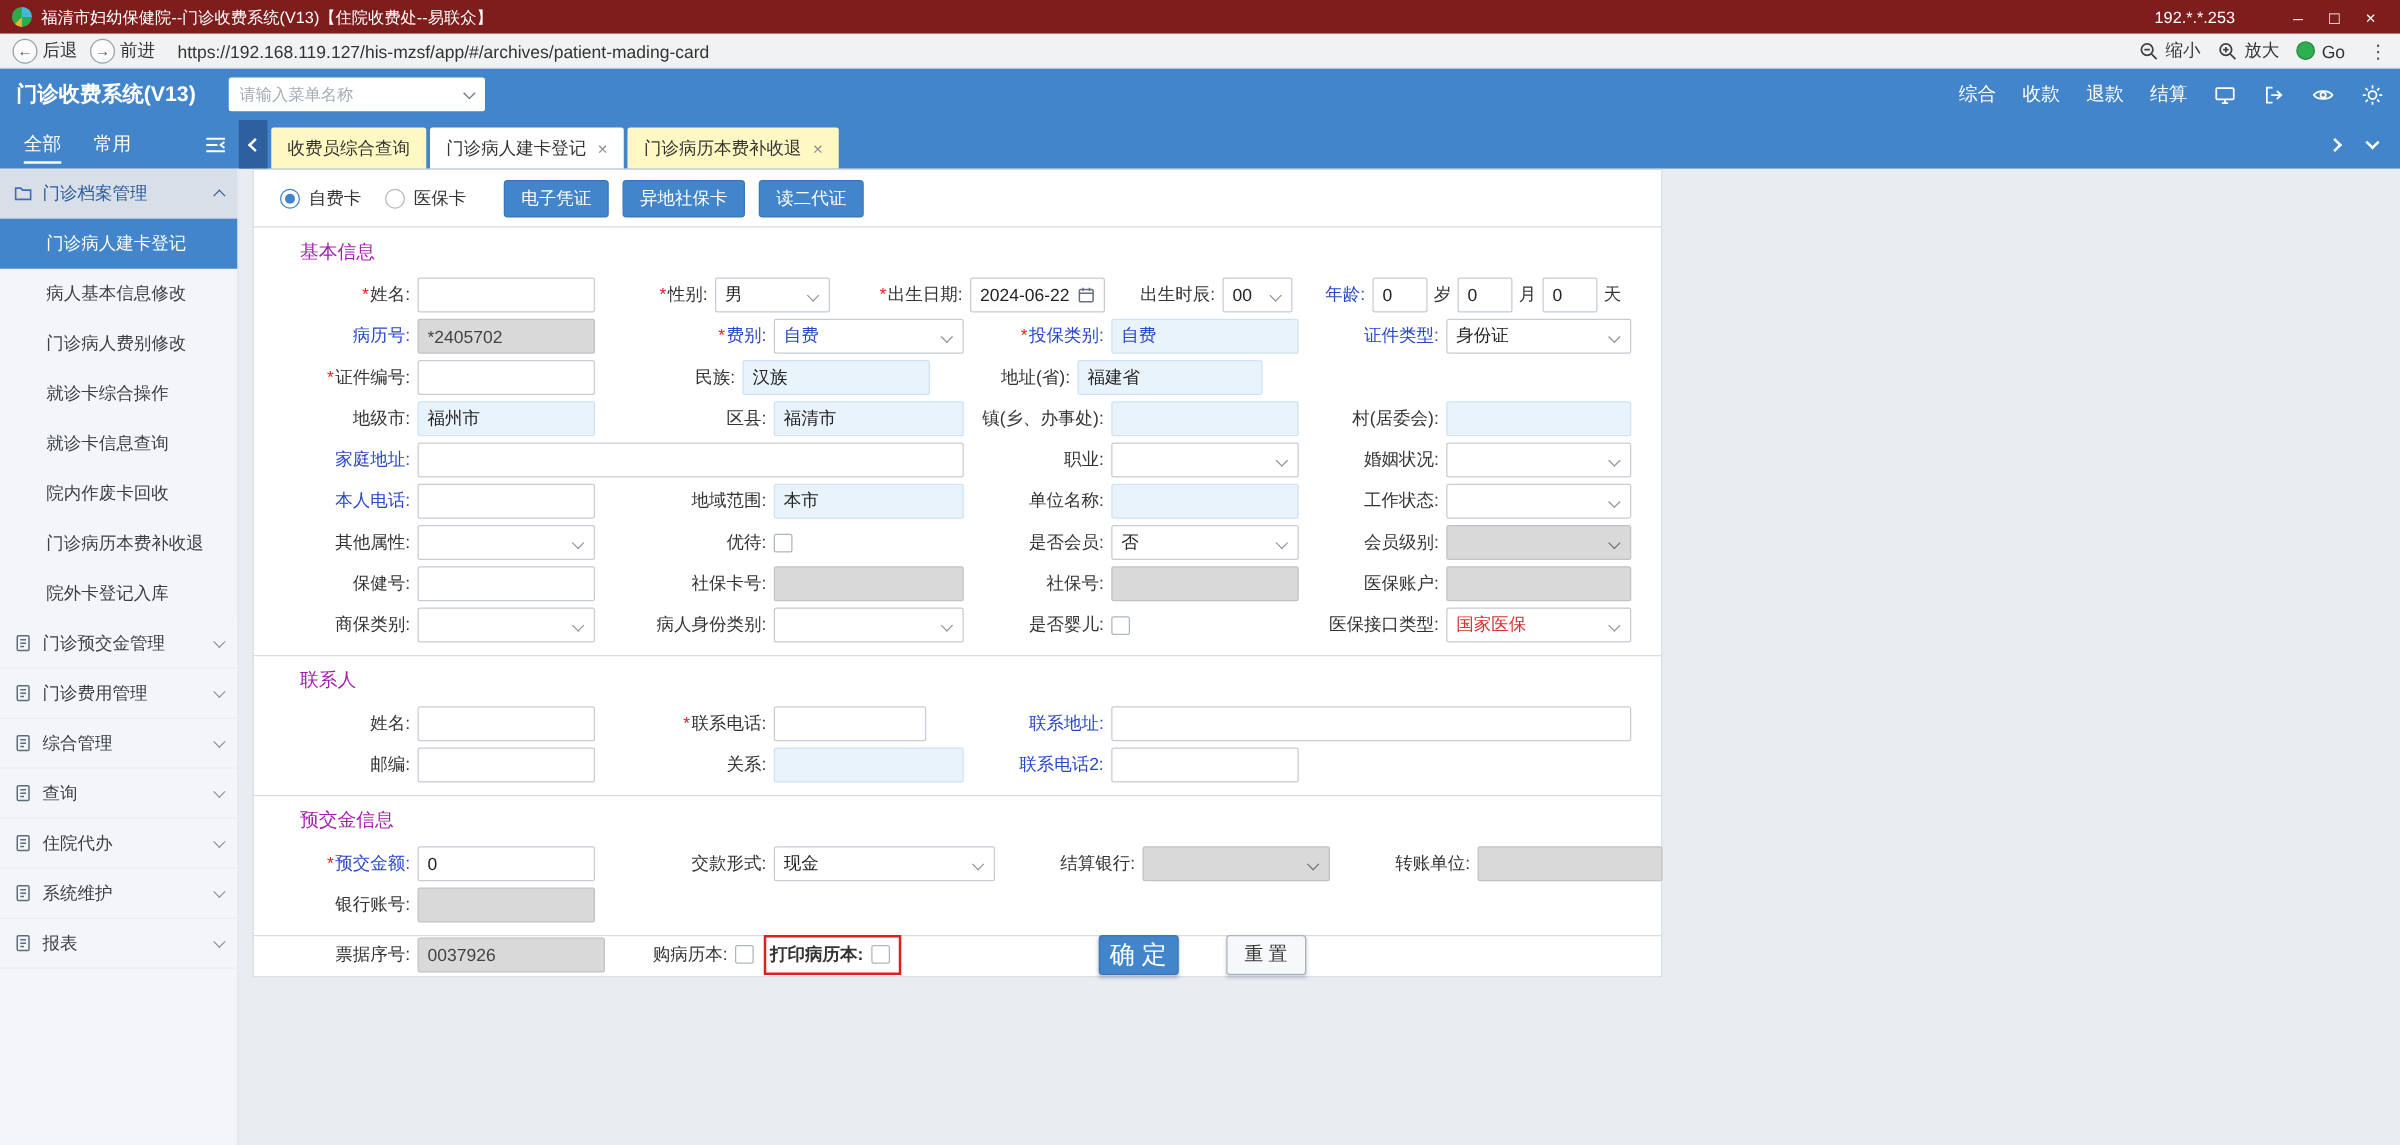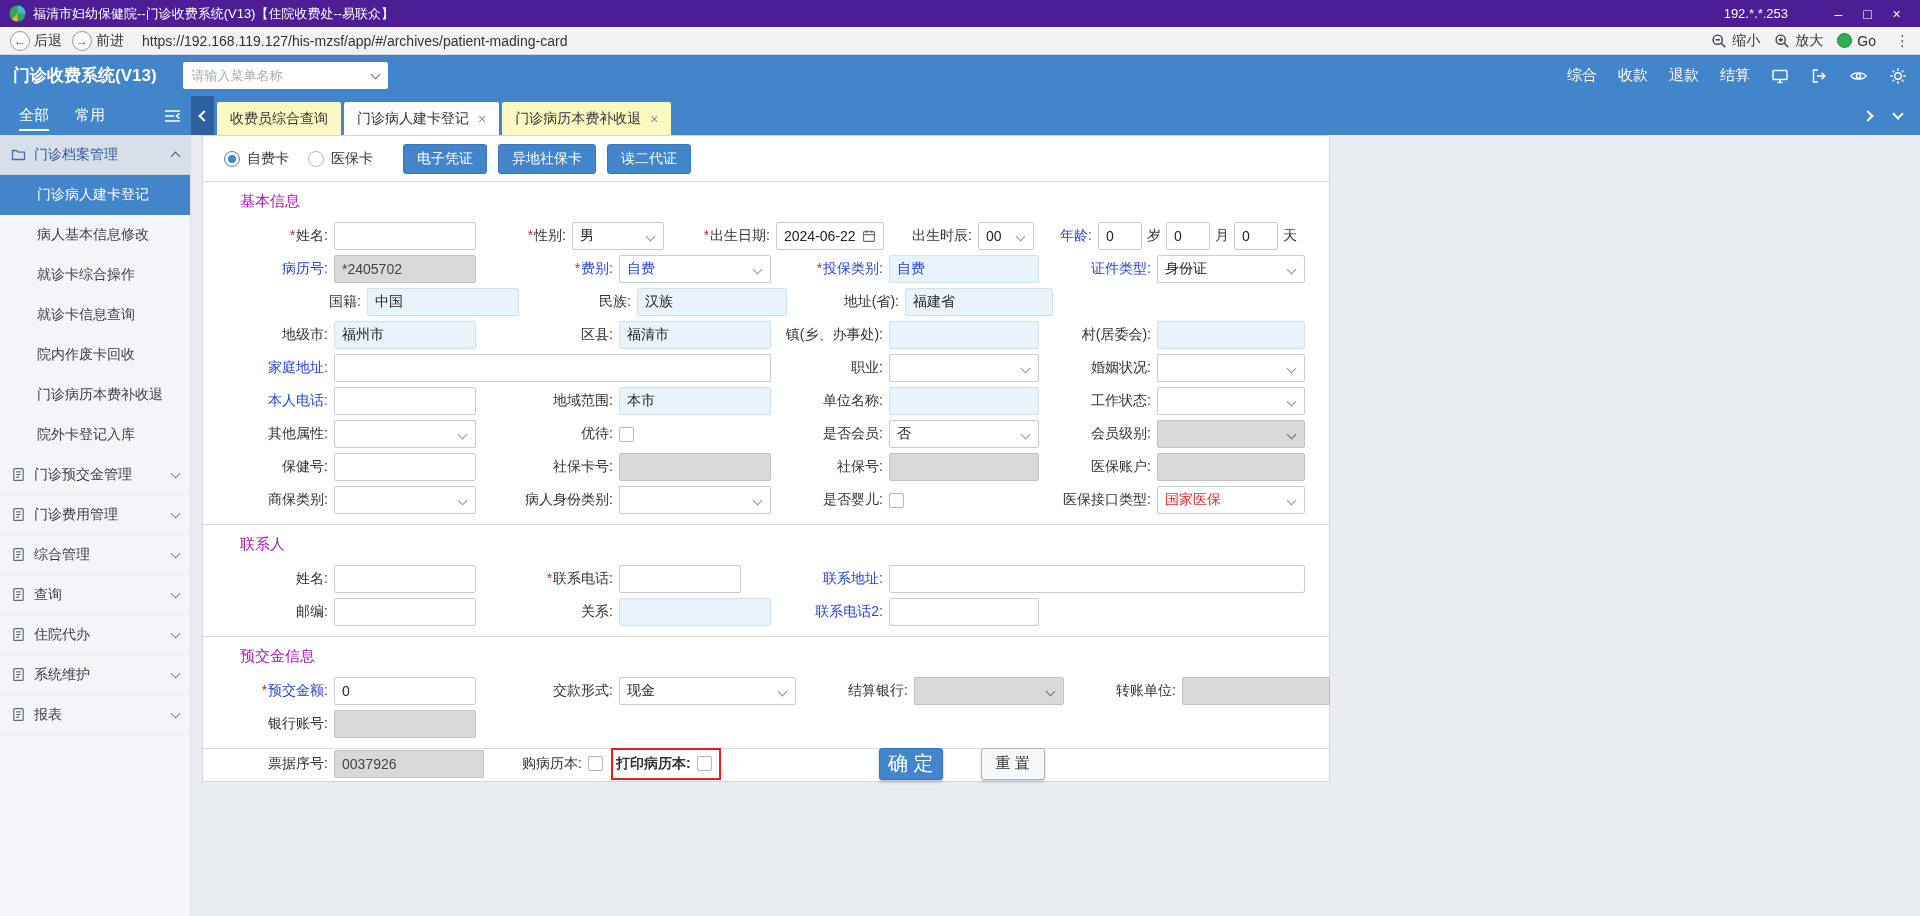--- a/index.html
+++ b/index.html
@@ -2,21 +2,21 @@
 <html><head>
 <meta charset="utf-8">
 <style>
   * { margin:0; padding:0; box-sizing:border-box; }
   html,body { width:1920px; height:916px; }
   body { font-family:"Liberation Sans","DejaVu Sans",sans-serif; background:#e9ebef; overflow:hidden; font-size:14px; color:#222;
          --accent:#4285ca; --accent-dark:#2e5f9e; --label-blue:#2746c8; --required-red:#e02222; --value-red:#d43030;
          --ro-bg:#e9f3fc; --ro-bd:#cfe2f3; --dis-bg:#d9d9d9; }
 
   
-  .titlebar { height:27px; background:#4c1d95; color:#fff; display:flex; align-items:center; padding:0 9px; font-size:13px; }
+  .titlebar { height:27px; background:#7f1d1d; color:#fff; display:flex; align-items:center; padding:0 9px; font-size:13px; }
   .logo { width:17px; height:17px; margin-right:7px; display:flex; }
   .tb-title { white-space:nowrap; }
   .tb-fill { flex:1; }
   .tb-ip { margin-right:36px; }
   .tb-btn { width:29px; text-align:center; font-size:14px; cursor:default; }
 
   
   .browserbar { height:28px; background:#f1f2f3; border-bottom:1px solid #d5d7d9; display:flex; align-items:center; padding:0 10px; color:#333; }
   .nav-ic { width:20px; height:20px; border:1px solid #98a0a8; color:#555; border-radius:50%; display:flex; align-items:center; justify-content:center; font-size:12px; margin-right:4px; background:#fbfbfb; }
   .nav-lbl { margin-right:10px; }
@@ -230,20 +230,21 @@
           <span class="ic">
             <svg width="15" height="15" viewBox="0 0 15 15" fill="none" stroke="#3f6fb1" stroke-width="1.3">
               <path d="M1.5 12.5v-9h4.2l1.4 1.6h6.4v7.4z"></path>
             </svg>
           </span>
           <span class="slabel">门诊档案管理</span>
           <i class="caret up"></i>
         </div>
         <div class="side-item active">门诊病人建卡登记</div>
         <div class="side-item">病人基本信息修改</div>
+        <div class="side-item">门诊病人费别修改</div>
         <div class="side-item">就诊卡综合操作</div>
         <div class="side-item">就诊卡信息查询</div>
         <div class="side-item">院内作废卡回收</div>
         <div class="side-item">门诊病历本费补收退</div>
         <div class="side-item">院外卡登记入库</div>
         <div class="side-sec">
           <span class="ic">
             <svg width="15" height="15" viewBox="0 0 15 15" fill="none" stroke="#5e6b7c" stroke-width="1.2">
               <rect x="2.8" y="1.6" width="9.4" height="11.8" rx="1"></rect>
               <path d="M5.2 4.8h4.6M5.2 7.5h4.6M5.2 10.2h3"></path>
@@ -400,22 +401,22 @@
               <div class="fcell">
                 <label class="flabel blue" style="width: 118px;">证件类型:</label>
                 <div class="fctl fsel st-normal" style="width: 148px;">
                   <span class="selval">身份证</span>
                   <i class="chevi"></i>
                 </div>
               </div>
             </div>
             <div class="frow">
               <div class="fcell">
-                <label class="flabel" style="width: 143px;">国籍:</label>
-                <input class="fctl st-readonly" readonly="" value="中国" style="width: 152px;">
+                <label class="flabel" style="width: 110px;"><span class="req">*</span>证件编号:</label>
+                <input class="fctl st-normal" style="width: 142px;">
               </div>
               <div class="fcell">
                 <label class="flabel" style="width: 118px; text-align: right;">民族:</label>
                 <input class="fctl st-readonly" readonly="" value="汉族" style="width: 150px;">
               </div>
               <div class="fcell">
                 <label class="flabel" style="width: 118px;">地址(省):</label>
                 <input class="fctl st-readonly" readonly="" value="福建省" style="width: 148px;">
               </div>
             </div>

